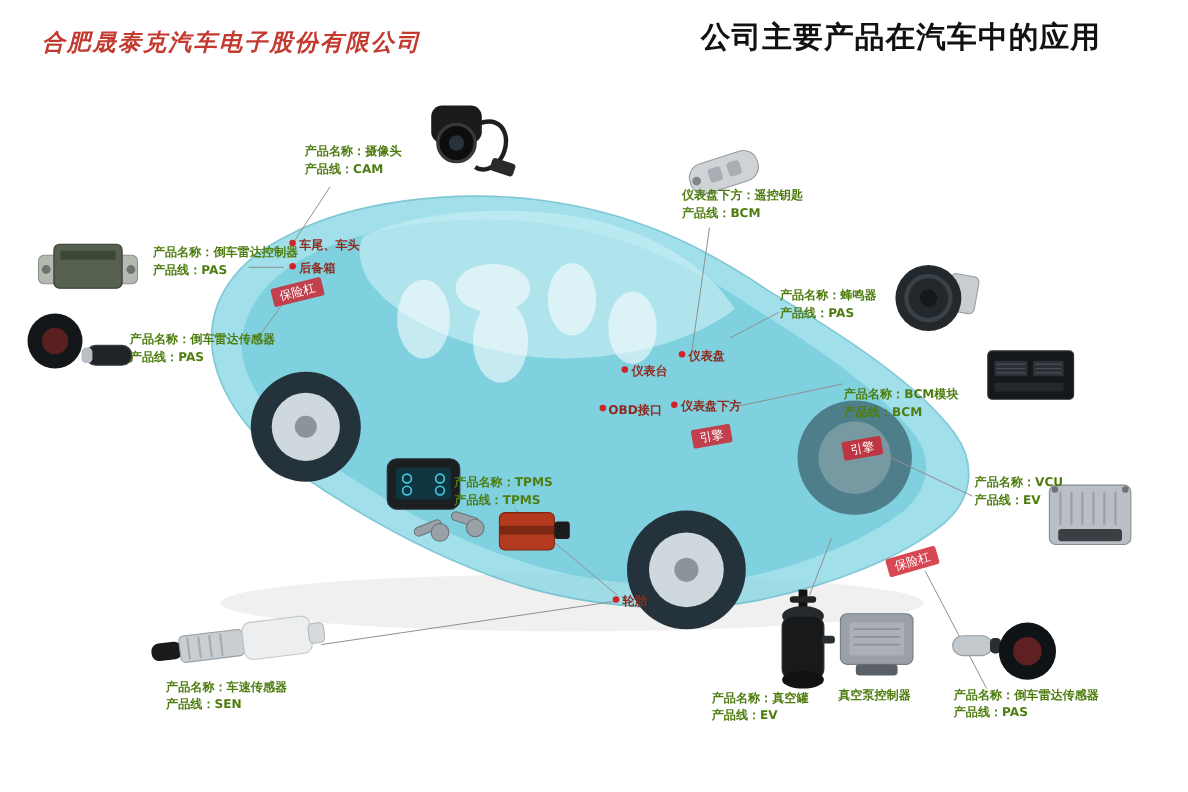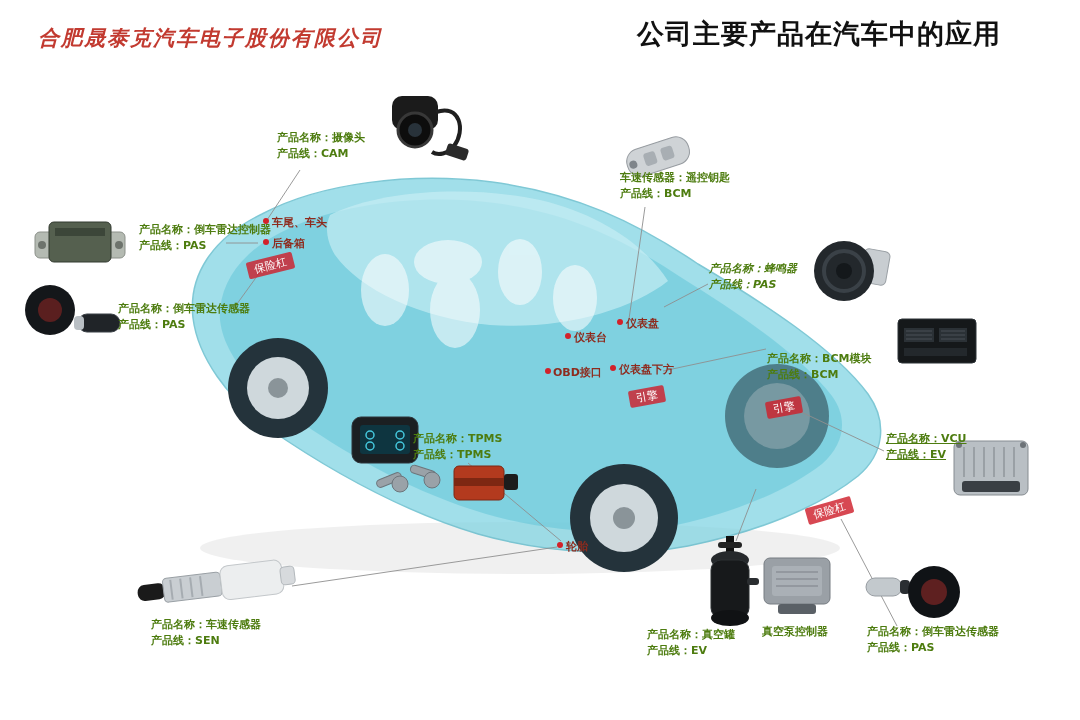--- a/index.html
+++ b/index.html
@@ -255,32 +255,32 @@
   </div>
   <div class="callout" style="left:139px; top:222px;">
     <span class="ln">产品名称：倒车雷达控制器</span>
     <span class="ln">产品线：PAS</span>
   </div>
   <div class="callout" style="left:118px; top:301px;">
     <span class="ln">产品名称：倒车雷达传感器</span>
     <span class="ln">产品线：PAS</span>
   </div>
   <div class="callout" style="left:620px; top:170px;">
-    <span class="ln">车速传感器：遥控钥匙</span>
+    <span class="ln">仪表盘下方：遥控钥匙</span>
     <span class="ln">产品线：BCM</span>
   </div>
-  <div class="callout" style="left:709px; top:261px;font-style:italic;">
+  <div class="callout" style="left:709px; top:261px;">
     <span class="ln">产品名称：蜂鸣器</span>
     <span class="ln">产品线：PAS</span>
   </div>
   <div class="callout" style="left:767px; top:327px;margin-top:24px;">
     <span class="ln">产品名称：BCM模块</span>
     <span class="ln">产品线：BCM</span>
   </div>
-  <div class="callout" style="left:886px; top:431px;text-decoration:underline;">
+  <div class="callout" style="left:886px; top:431px;">
     <span class="ln">产品名称：VCU</span>
     <span class="ln">产品线：EV</span>
   </div>
   <div class="callout" style="left:413px; top:431px;">
     <span class="ln">产品名称：TPMS</span>
     <span class="ln">产品线：TPMS</span>
   </div>
   <div class="callout" style="left:151px; top:617px;">
     <span class="ln">产品名称：车速传感器</span>
     <span class="ln">产品线：SEN</span>

